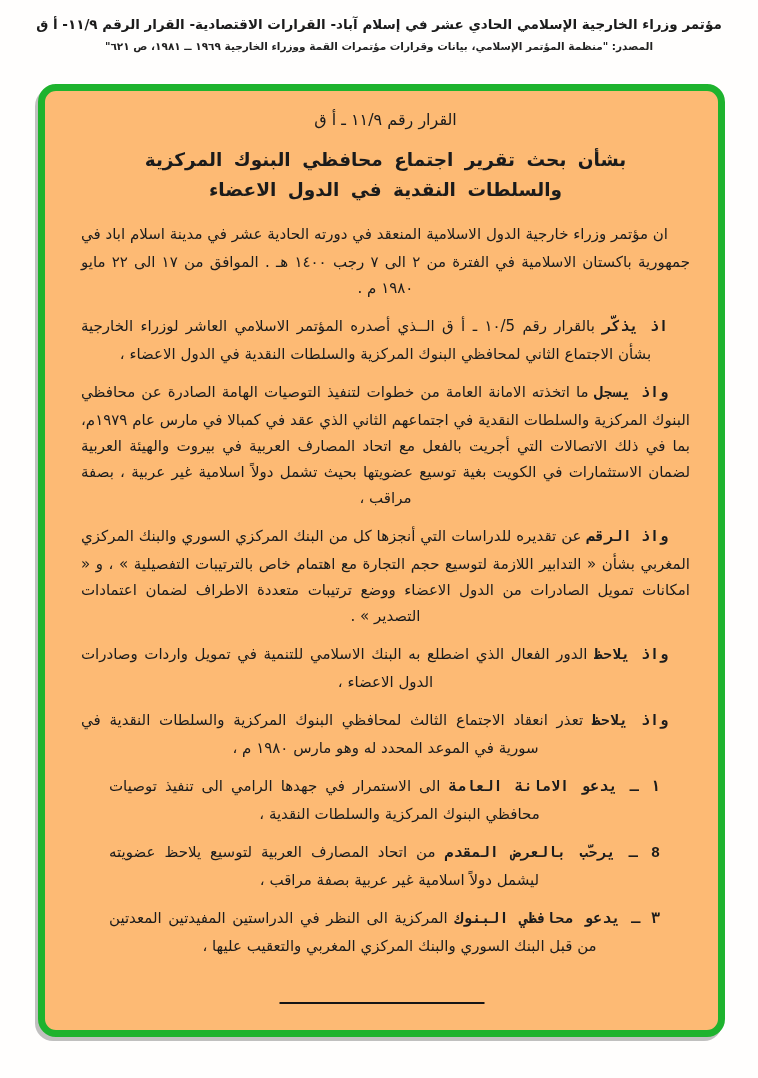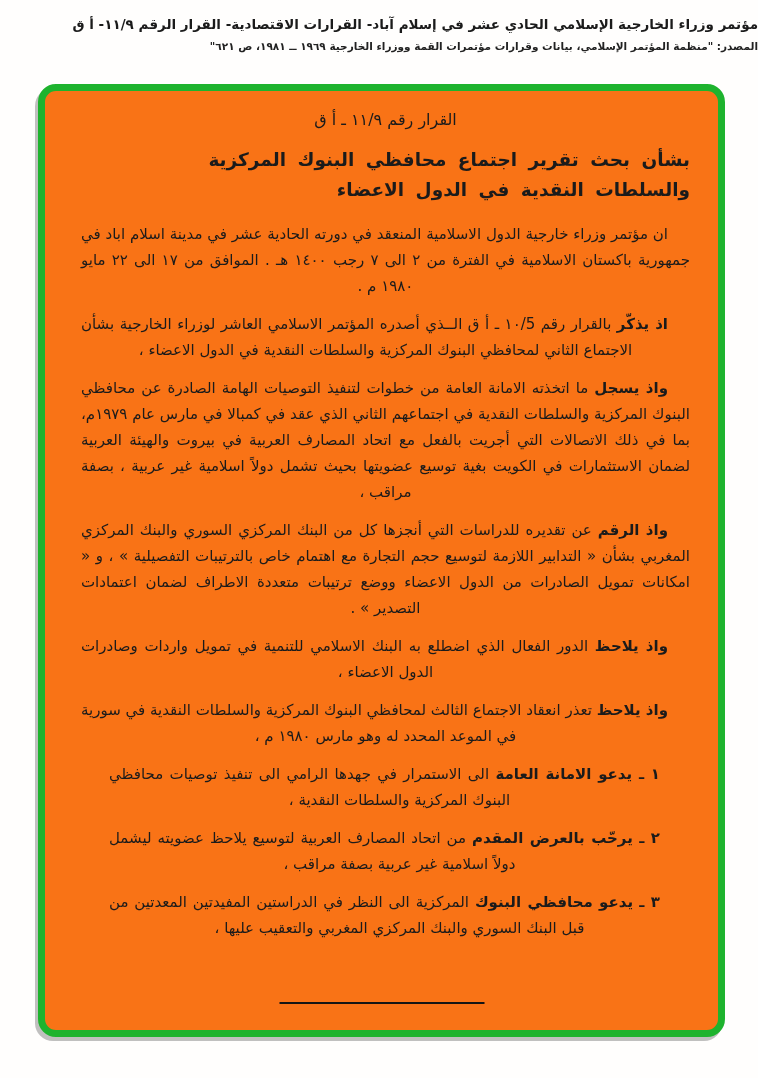--- a/index.html
+++ b/index.html
@@ -10,73 +10,75 @@
     background: #fffefd;
     overflow: hidden;
     font-family: "DejaVu Sans", sans-serif;
     color: #1b1b1b;
   }
   
   .hdr {
     position: absolute;
     top: 16px; left: 0; right: 0;
     direction: rtl;
+    text-align: center;
   }
   .hdr1 {
     font-weight: bold;
     font-size: 13.5px;
     white-space: nowrap;
     letter-spacing: 0;
   }
   .hdr2 {
     font-weight: bold;
     font-size: 10.5px;
     margin-top: 8px;
     color: #222;
   }
   
   .frame {
     position: absolute;
     left: 38px; top: 84px;
     width: 673px; height: 939px;
     border: 7px solid #1eb32e;
     border-radius: 18px;
-    background: #f97316;
+    background: #fdba74;
     box-shadow: -3px 4px 0 rgba(140,140,140,0.55);
   }
   .content {
     position: relative;
     direction: rtl;
     height: 100%;
     padding: 10px 28px 0 36px;
     box-sizing: border-box;
     overflow: hidden;
     font-size: 15px;
     line-height: 26px;
   }
   .t1 {
     text-align: center;
     font-size: 16px;
     margin: 6px 0 12px;
   }
   .t2, .t3 {
+    text-align: center;
     font-size: 18.5px;
     font-weight: bold;
     word-spacing: 5px;
     line-height: 30px;
   }
   .t3 { margin-bottom: 16px; }
   .para {
     margin: 0 0 12px;
     text-align: justify;
     text-align-last: center;
     text-indent: 22px;
   }
   .item { text-indent: 30px; margin-left: 28px; }
-  .para b { font-weight: bold; }
+  .para b { font-weight: bold; font-family: Liberation Mono, monospace; }
   .divider {
     position: absolute;
     bottom: 26px;
     left: 50%;
     transform: translateX(-50%);
     width: 205px;
     height: 2px;
     background: #151515;
   }
 </style>
@@ -105,21 +107,21 @@
 
 
       <p class="para"><b>واذ الرقم</b><span> عن تقديره للدراسات التي أنجزها كل من البنك المركزي السوري والبنك المركزي المغربي بشأن « التدابير اللازمة لتوسيع حجم التجارة مع اهتمام خاص بالترتيبات التفصيلية » ، و « امكانات تمويل الصادرات من الدول الاعضاء ووضع ترتيبات متعددة الاطراف لضمان اعتمادات التصدير » .</span></p>
 
       <p class="para"><b>واذ يلاحظ</b><span> الدور الفعال الذي اضطلع به البنك الاسلامي للتنمية في تمويل واردات وصادرات الدول الاعضاء ،</span></p>
 
       <p class="para"><b>واذ يلاحظ</b><span> تعذر انعقاد الاجتماع الثالث لمحافظي البنوك المركزية والسلطات النقدية في سورية في الموعد المحدد له وهو مارس ١٩٨٠ م ،</span></p>
 
       <p class="para item"><b>١ ـ يدعو الامانة العامة</b><span> الى الاستمرار في جهدها الرامي الى تنفيذ توصيات محافظي البنوك المركزية والسلطات النقدية ،</span></p>
 
-      <p class="para item"><b>٢ ـ يرحّب بالعرض المقدم</b><span> من اتحاد المصارف العربية لتوسيع يلاحظ عضويته ليشمل دولاً اسلامية غير عربية بصفة مراقب ،</span></p>
+      <p class="para item"><b>8 ـ يرحّب بالعرض المقدم</b><span> من اتحاد المصارف العربية لتوسيع يلاحظ عضويته ليشمل دولاً اسلامية غير عربية بصفة مراقب ،</span></p>
 
       <p class="para item"><b>٣ ـ يدعو محافظي البنوك</b><span> المركزية الى النظر في الدراستين المفيدتين المعدتين من قبل البنك السوري والبنك المركزي المغربي والتعقيب عليها ،</span></p>
 
       <div class="divider"></div>
     </div>
   </div>
 
 </div>
 
 </body></html>

